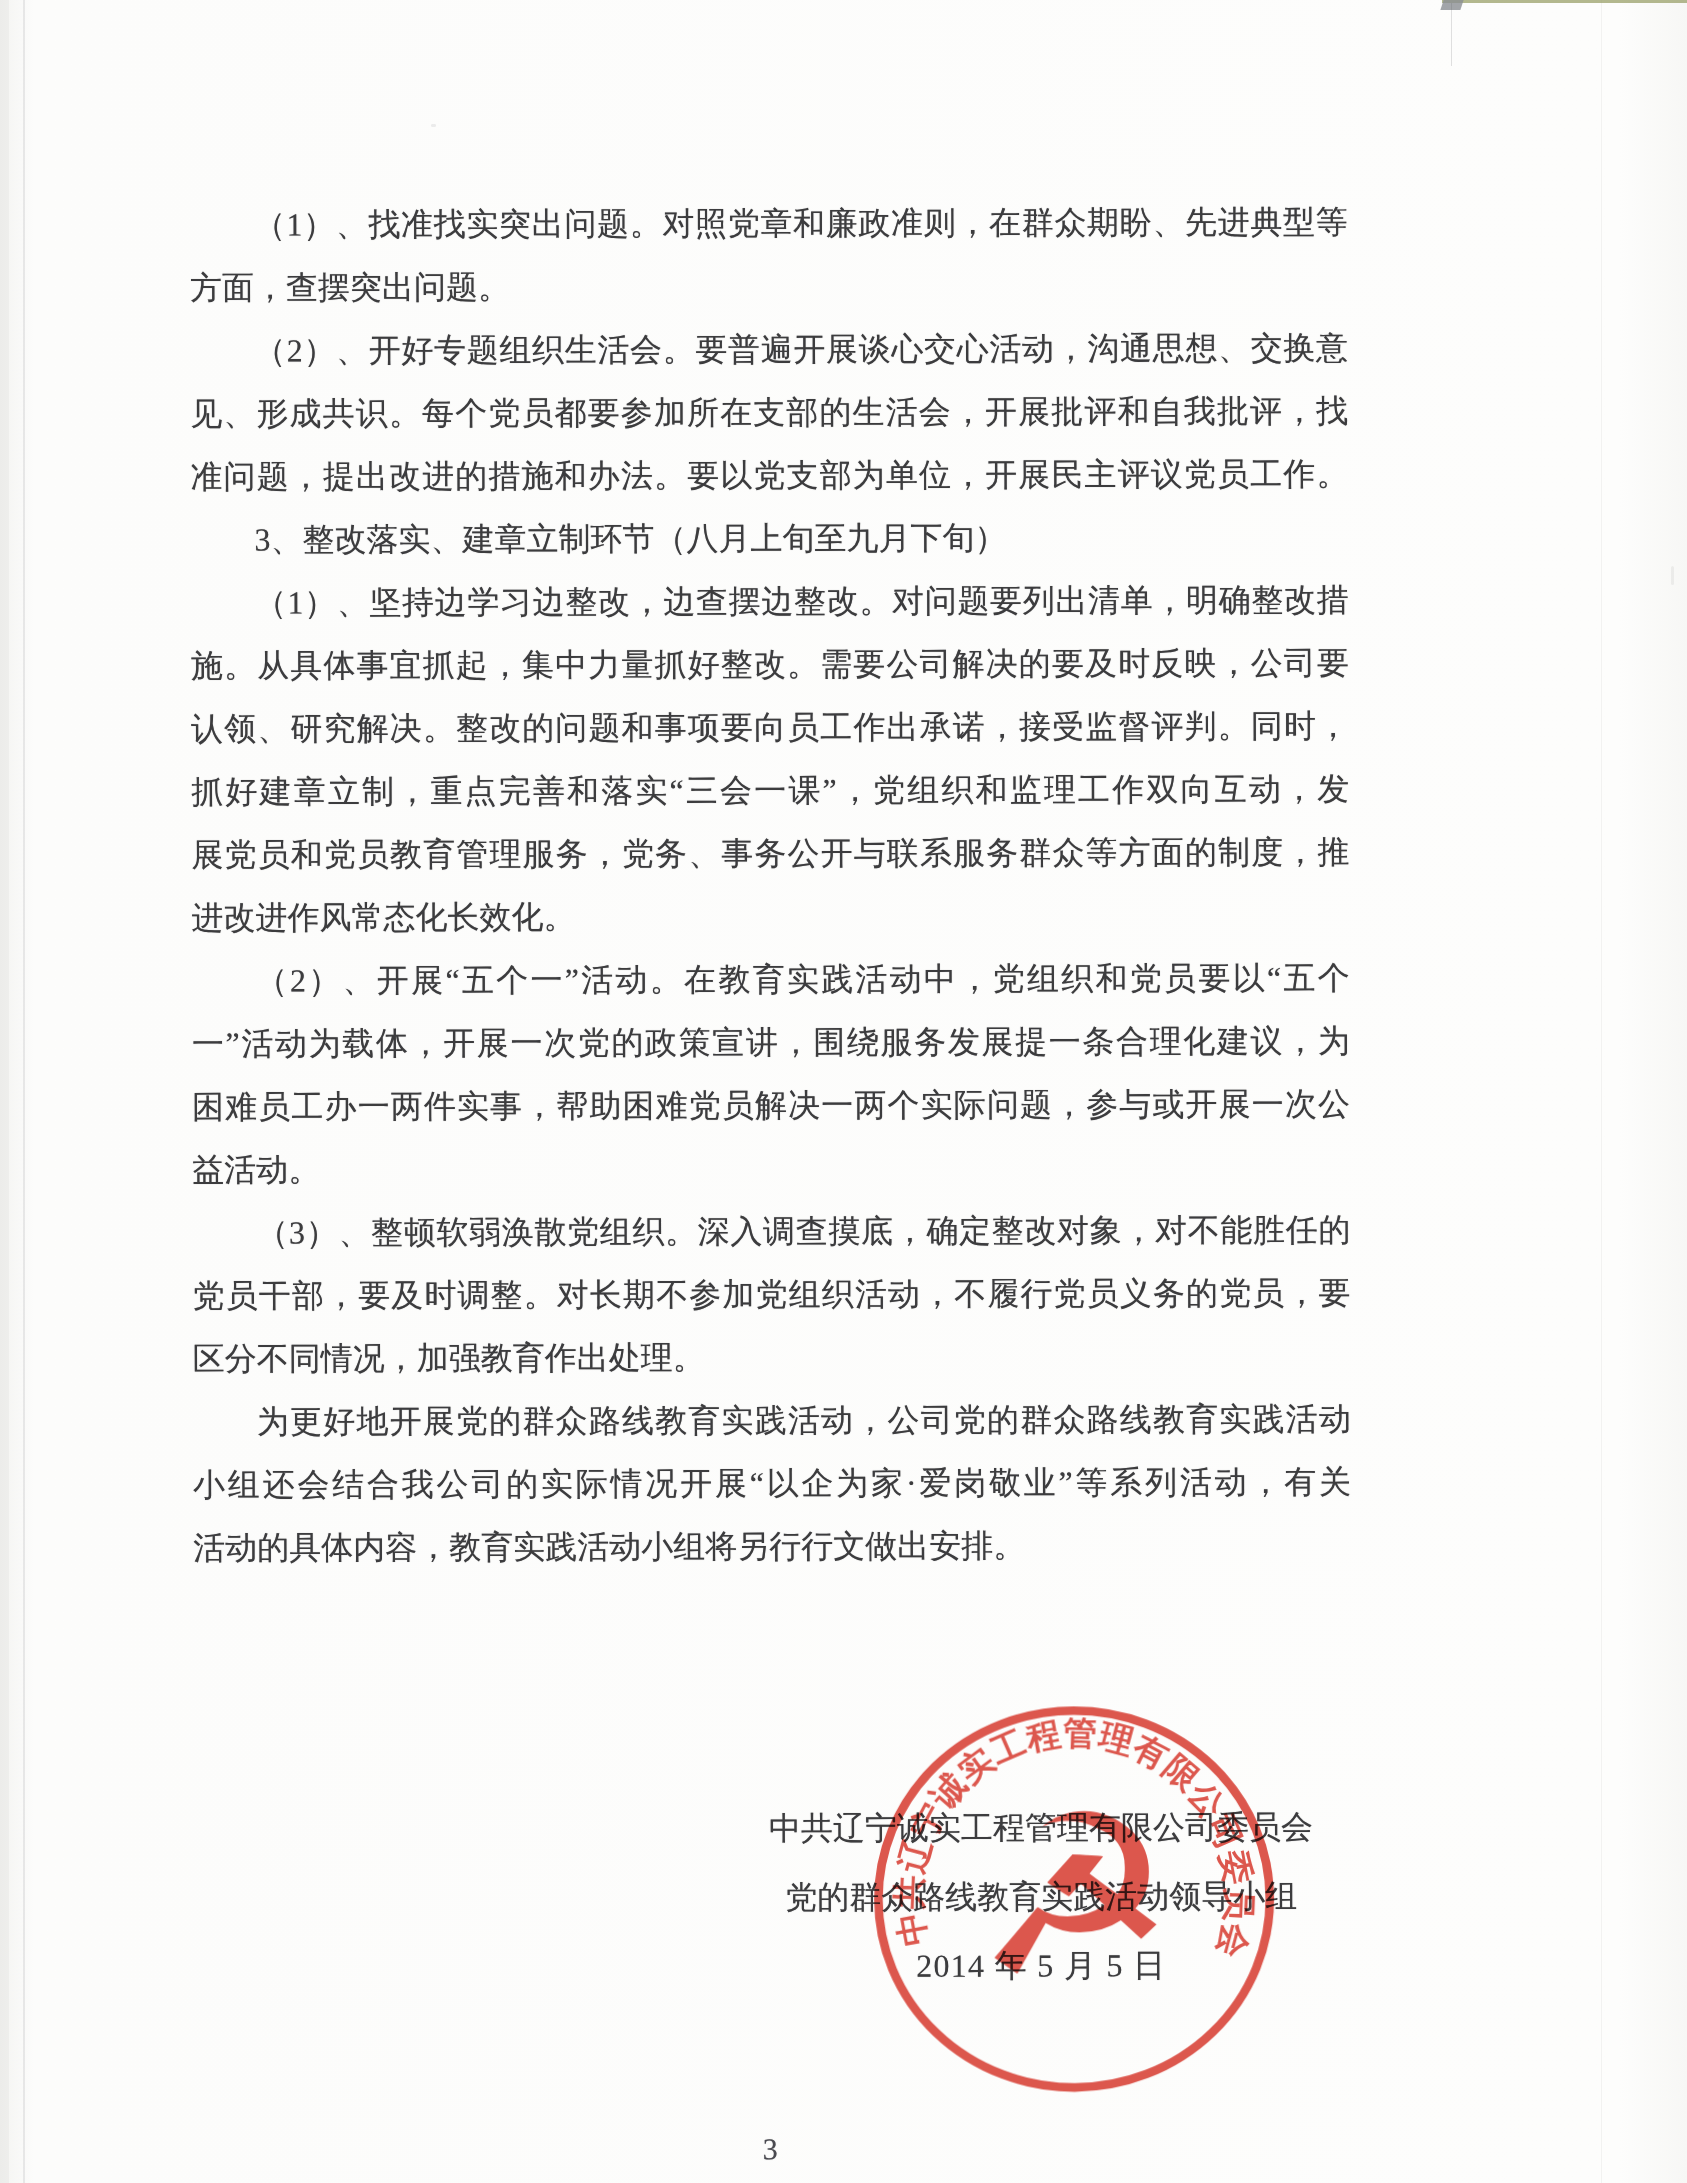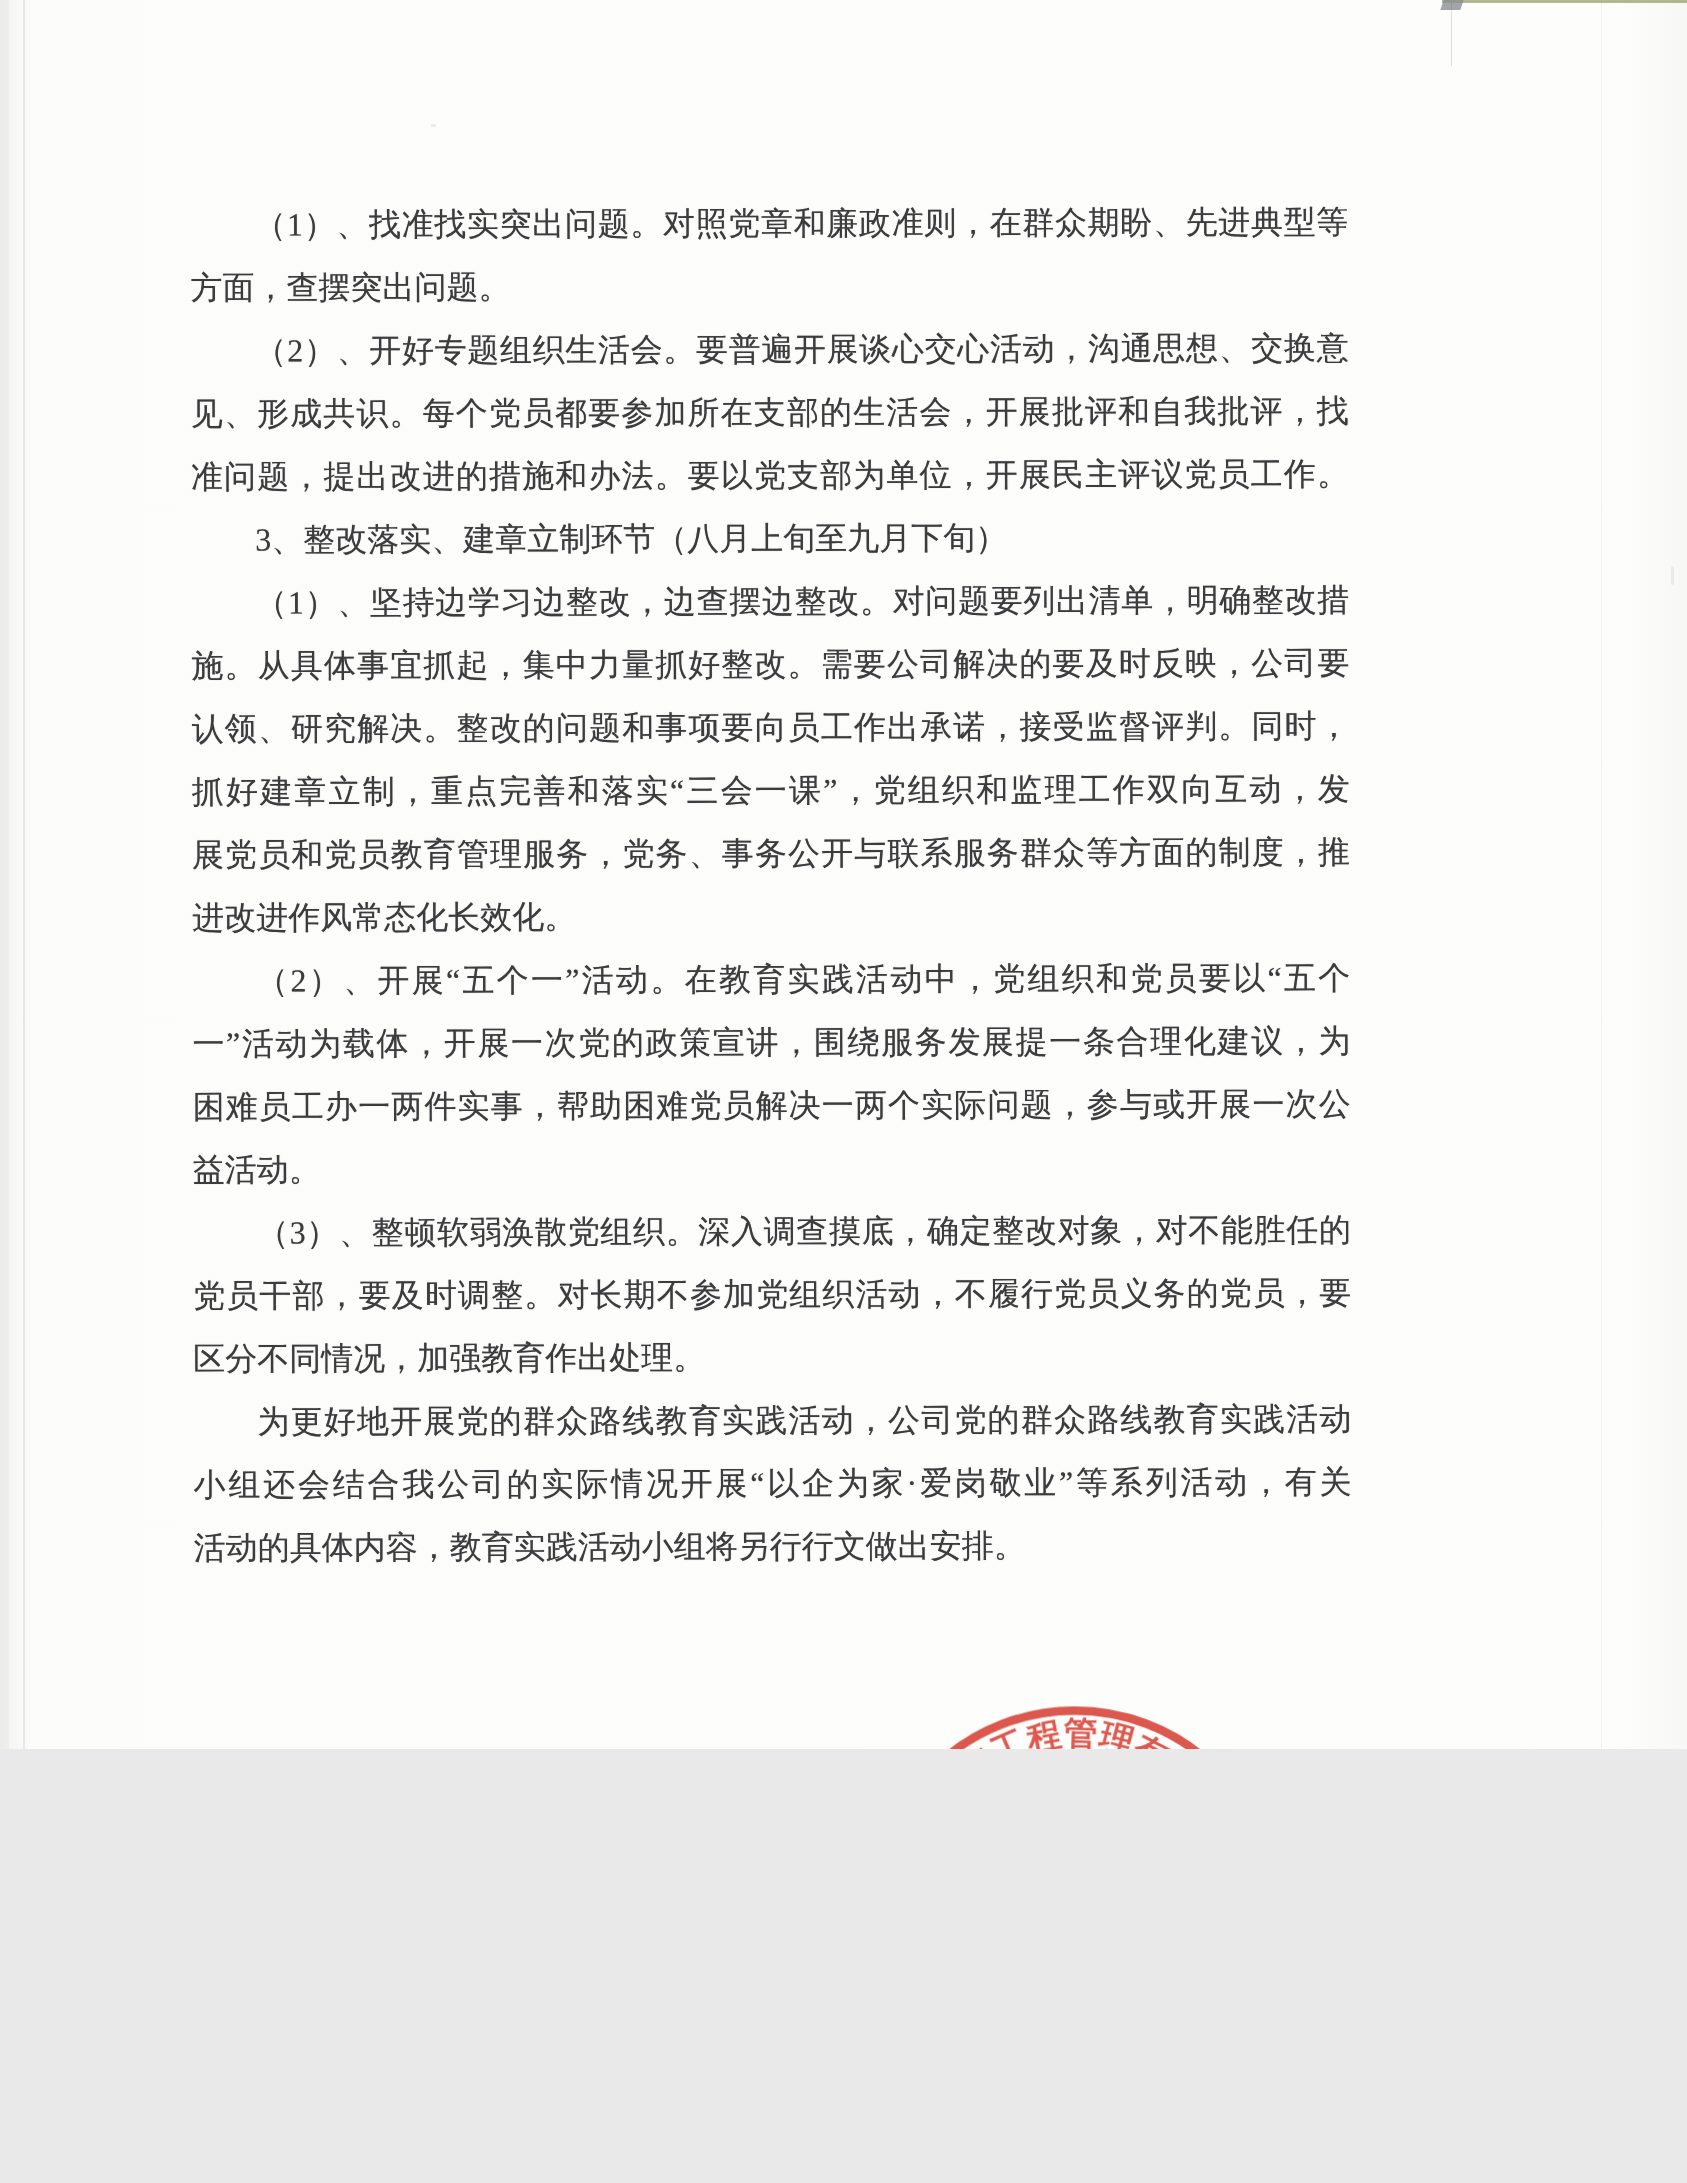--- a/index.html
+++ b/index.html
@@ -1,18 +1,18 @@
 <!DOCTYPE html>
 <html style="font-size:10.6px"><head>
 <meta charset="utf-8">
 <style>
   html,body{margin:0;padding:0;background:#e9e9e9;}
   .page{
     position:relative;
-    width:1687px;height:1749px;
+    width:1687px;height:2183px;
     margin:0 auto;
     background:linear-gradient(90deg,#f4f4f2 0,#fcfcfb 2%,#fdfdfc 96%,#f7f7f5 100%);
     overflow:hidden;
     font-family:"Liberation Serif","DejaVu Serif",serif;
   }
   .scan-rotate{
     position:absolute;inset:0;
     transform:rotate(-0.15deg);
     transform-origin:50% 50%;
   }

